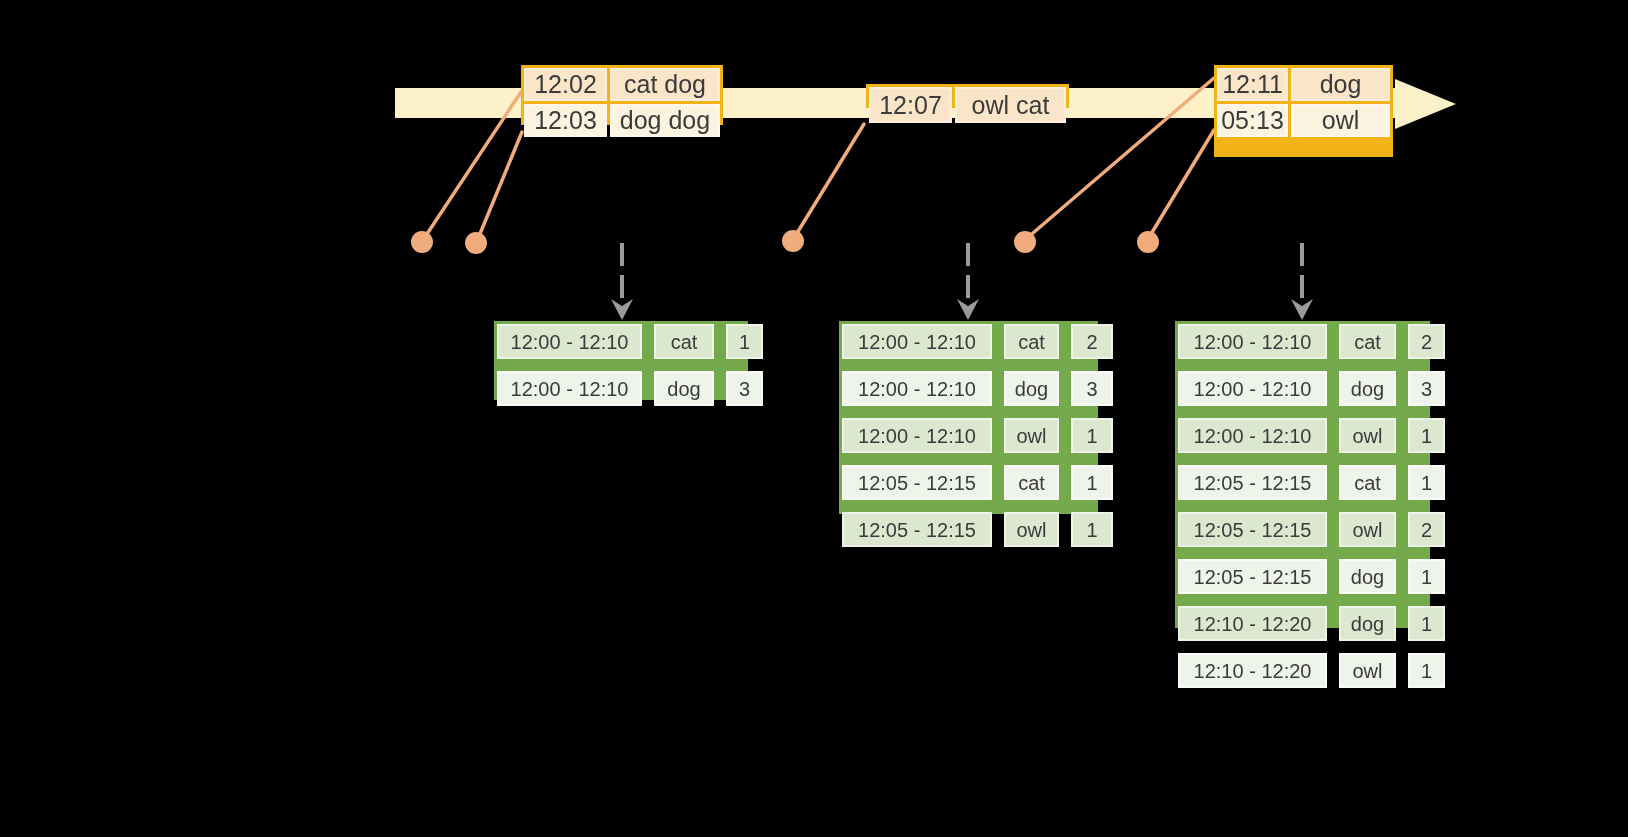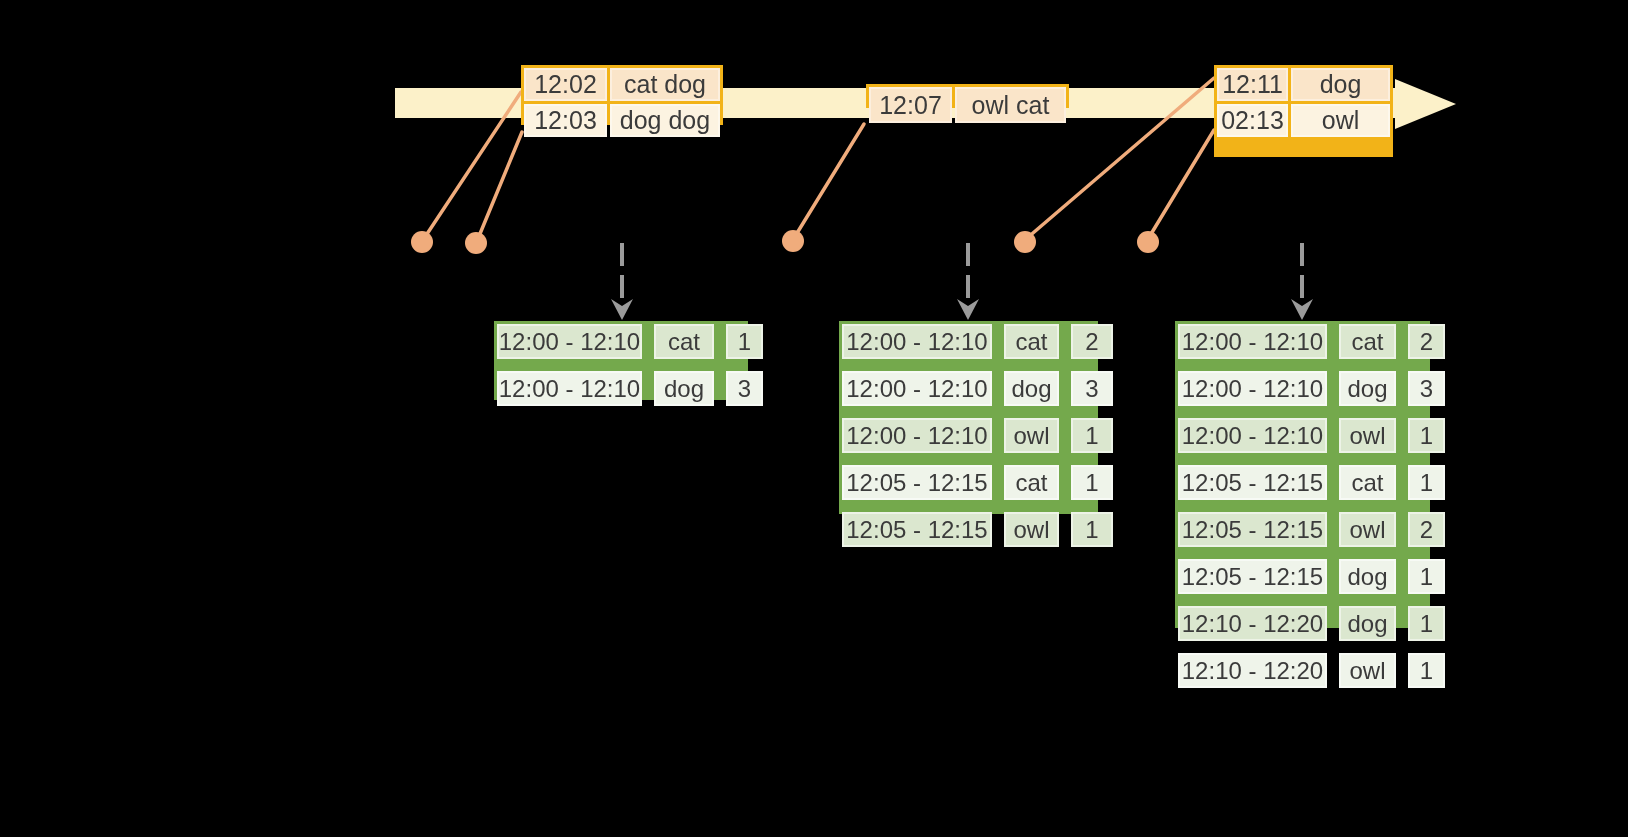--- a/index.html
+++ b/index.html
@@ -13,21 +13,21 @@
   .tbl{
     position:absolute;display:grid;gap:3px;box-sizing:border-box;
   }
   .event-table{
     background:var(--event_border);border:3px solid var(--event_border);
     grid-auto-rows:33px;font-size:25px;
   }
   .event-table.single{grid-auto-rows:36px;}
   .result-table{
     background:var(--result_border);border:3px solid var(--result_border);
-    grid-auto-rows:35px;font-size:24px;gap:12px;
+    grid-auto-rows:35px;font-size:20px;gap:12px;
   }
   .cell{
     display:flex;align-items:center;justify-content:center;
     white-space:nowrap;line-height:1;color:var(--text,#3b3b3b);
   }
   .event-table .cell.dark{background:var(--event_row_dark);}
   .event-table .cell.light{background:var(--event_row_light);}
   .event-table .cell{box-shadow:inset 0 0 0 2px rgba(255,255,255,.40);}
   .result-table .cell.dark{background:var(--result_row_dark);}
   .result-table .cell.light{background:var(--result_row_light);}
@@ -79,21 +79,21 @@
     </div>
 
   <div class="tbl event-table single" style="left: 866px; top: 84px; width: 203px; height: 24px; grid-template-columns: 83px 111px;">
       <div class="cell dark">12:07</div>
       <div class="cell dark">owl cat</div>
     </div>
 
   <div class="tbl event-table" style="left: 1214px; top: 65px; width: 179px; height: 92px; grid-template-columns: 71px 99px;">
       <div class="cell dark">12:11</div>
       <div class="cell dark">dog</div>
-      <div class="cell light">02:13</div>
+      <div class="cell light">05:13</div>
       <div class="cell light">owl</div>
     </div>
 
   <div class="tbl result-table" style="left: 494px; top: 321px; width: 254px; height: 79px; grid-template-columns: 145px 60px 37px;">
       <div class="cell dark">12:00 - 12:10</div>
       <div class="cell dark">cat</div>
       <div class="cell dark">1</div>
       <div class="cell light">12:00 - 12:10</div>
       <div class="cell light">dog</div>
       <div class="cell light">3</div>

